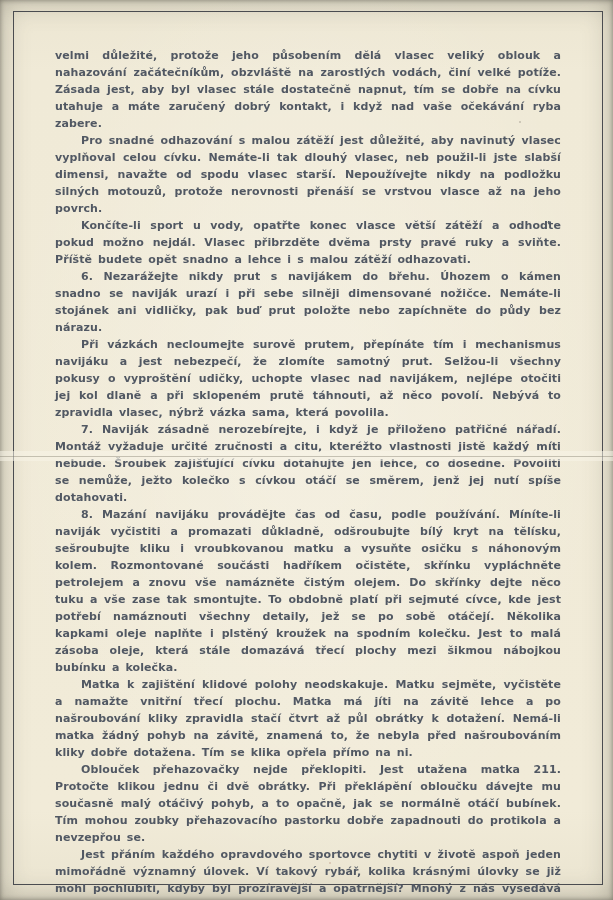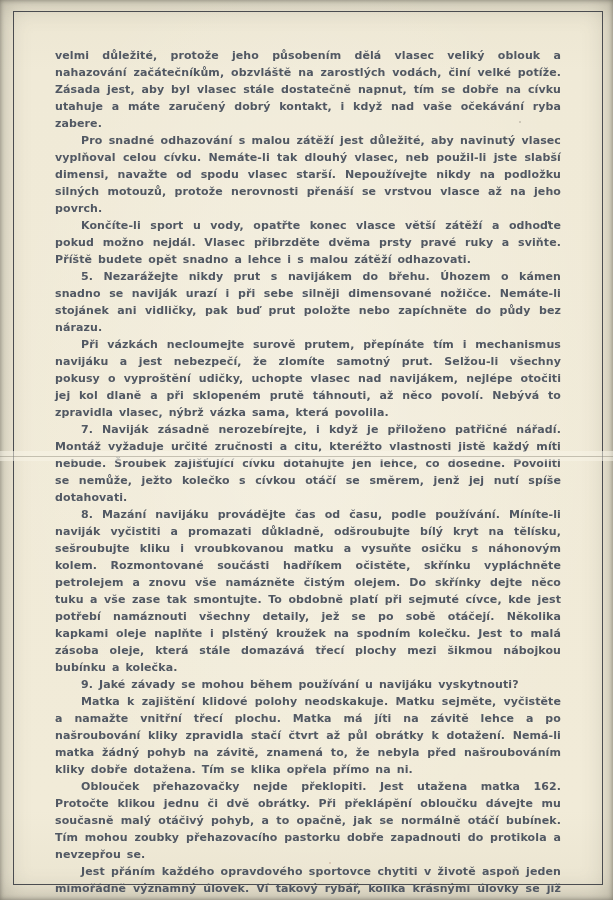--- a/index.html
+++ b/index.html
@@ -63,25 +63,24 @@
 </style>
 </head>
 <body>
 
 <div class="scan">
   <div class="frame"></div>
   <div class="textblock" id="textblock">
       <p>velmi důležité, protože jeho působením dělá vlasec veliký oblouk a nahazování začátečníkům, obzvláště na zarostlých vodách, činí velké potíže. Zásada jest, aby byl vlasec stále dostatečně napnut, tím se dobře na cívku utahuje a máte zaručený dobrý kontakt, i když nad vaše očekávání ryba zabere.</p>
       <p class="indent">Pro snadné odhazování s malou zátěží jest důležité, aby navinutý vlasec vyplňoval celou cívku. Nemáte-li tak dlouhý vlasec, neb použil-li jste slabší dimensi, navažte od spodu vlasec starší. Nepoužívejte nikdy na podložku silných motouzů, protože nerovnosti přenáší se vrstvou vlasce až na jeho povrch.</p>
       <p class="indent">Končíte-li sport u vody, opatřte konec vlasce větší zátěží a odhoďte pokud možno nejdál. Vlasec přibrzděte dvěma prsty pravé ruky a sviňte. Příště budete opět snadno a lehce i s malou zátěží odhazovati.</p>
-      <p class="indent">5. Nezarážejte nikdy prut s navijákem do břehu. Úhozem o kámen snadno se naviják urazí i při sebe silněji dimensované nožičce. Nemáte-li stojánek ani vidličky, pak buď prut položte nebo zapíchněte do půdy bez nárazu.</p>
+      <p class="indent">6. Nezarážejte nikdy prut s navijákem do břehu. Úhozem o kámen snadno se naviják urazí i při sebe silněji dimensované nožičce. Nemáte-li stojánek ani vidličky, pak buď prut položte nebo zapíchněte do půdy bez nárazu.</p>
       <p class="indent">Při vázkách necloumejte surově prutem, přepínáte tím i mechanismus navijáku a jest nebezpečí, že zlomíte samotný prut. Selžou-li všechny pokusy o vyproštění udičky, uchopte vlasec nad navijákem, nejlépe otočiti jej kol dlaně a při sklopeném prutě táhnouti, až něco povolí. Nebývá to zpravidla vlasec, nýbrž vázka sama, která povolila.</p>
       <p class="indent">7. Naviják zásadně nerozebírejte, i když je přiloženo patřičné nářadí. Montáž vyžaduje určité zručnosti a citu, kteréžto vlastnosti jistě každý míti nebude. Šroubek zajišťující cívku dotahujte jen lehce, co dosedne. Povoliti se nemůže, ježto kolečko s cívkou otáčí se směrem, jenž jej nutí spíše dotahovati.</p>
       <p class="indent">8. Mazání navijáku provádějte čas od času, podle používání. Míníte-li naviják vyčistiti a promazati důkladně, odšroubujte bílý kryt na tělísku, sešroubujte kliku i vroubkovanou matku a vysuňte osičku s náhonovým kolem. Rozmontované součásti hadříkem očistěte, skřínku vypláchněte petrolejem a znovu vše namázněte čistým olejem. Do skřínky dejte něco tuku a vše zase tak smontujte. To obdobně platí při sejmuté cívce, kde jest potřebí namáznouti všechny detaily, jež se po sobě otáčejí. Několika kapkami oleje naplňte i plstěný kroužek na spodním kolečku. Jest to malá zásoba oleje, která stále domazává třecí plochy mezi šikmou nábojkou bubínku a kolečka.</p>
-      <p class="indent">9. Jaké závady se mohou během používání u navijáku vyskytnouti?</p>
       <p class="indent">Matka k zajištění klidové polohy neodskakuje. Matku sejměte, vyčistěte a namažte vnitřní třecí plochu. Matka má jíti na závitě lehce a po našroubování kliky zpravidla stačí čtvrt až půl obrátky k dotažení. Nemá-li matka žádný pohyb na závitě, znamená to, že nebyla před našroubováním kliky dobře dotažena. Tím se klika opřela přímo na ni.</p>
-      <p class="indent">Oblouček přehazovačky nejde překlopiti. Jest utažena matka 162. Protočte klikou jednu či dvě obrátky. Při překlápění obloučku dávejte mu současně malý otáčivý pohyb, a to opačně, jak se normálně otáčí bubínek. Tím mohou zoubky přehazovacího pastorku dobře zapadnouti do protikola a nevzepřou se.</p>
+      <p class="indent">Oblouček přehazovačky nejde překlopiti. Jest utažena matka 211. Protočte klikou jednu či dvě obrátky. Při překlápění obloučku dávejte mu současně malý otáčivý pohyb, a to opačně, jak se normálně otáčí bubínek. Tím mohou zoubky přehazovacího pastorku dobře zapadnouti do protikola a nevzepřou se.</p>
       <p class="indent">Jest přáním každého opravdového sportovce chytiti v životě aspoň jeden mimořádně významný úlovek. Ví takový rybář, kolika krásnými úlovky se již mohl pochlubiti, kdyby byl prozíravější a opatrnější?  Mnohý z nás vysedává dlouhé hodiny a celé večery trpělivě u vody a přijde-li onen rozhodný okamžik, zmaří zásek, urazí rybu a pod. Mějte vždycky brzdu správně seřízenou v poměru k síle použitého vlasce a věnujte chytání všechny smysly. Přestane-li vám rybaření býti zábavou, nezdráhejte se pruty odložiti a věnovati se rekreaci jiným způsobem. Budete se vždy opět a opět znovu těšiti na návrat k vodě a na krásné zážitky u ní po léta vzpomínati.</p>
     </div>
   <div class="crease"></div>
   <div class="speck s1"></div>
   <div class="speck s2"></div>
 </div>
 
 </body></html>

